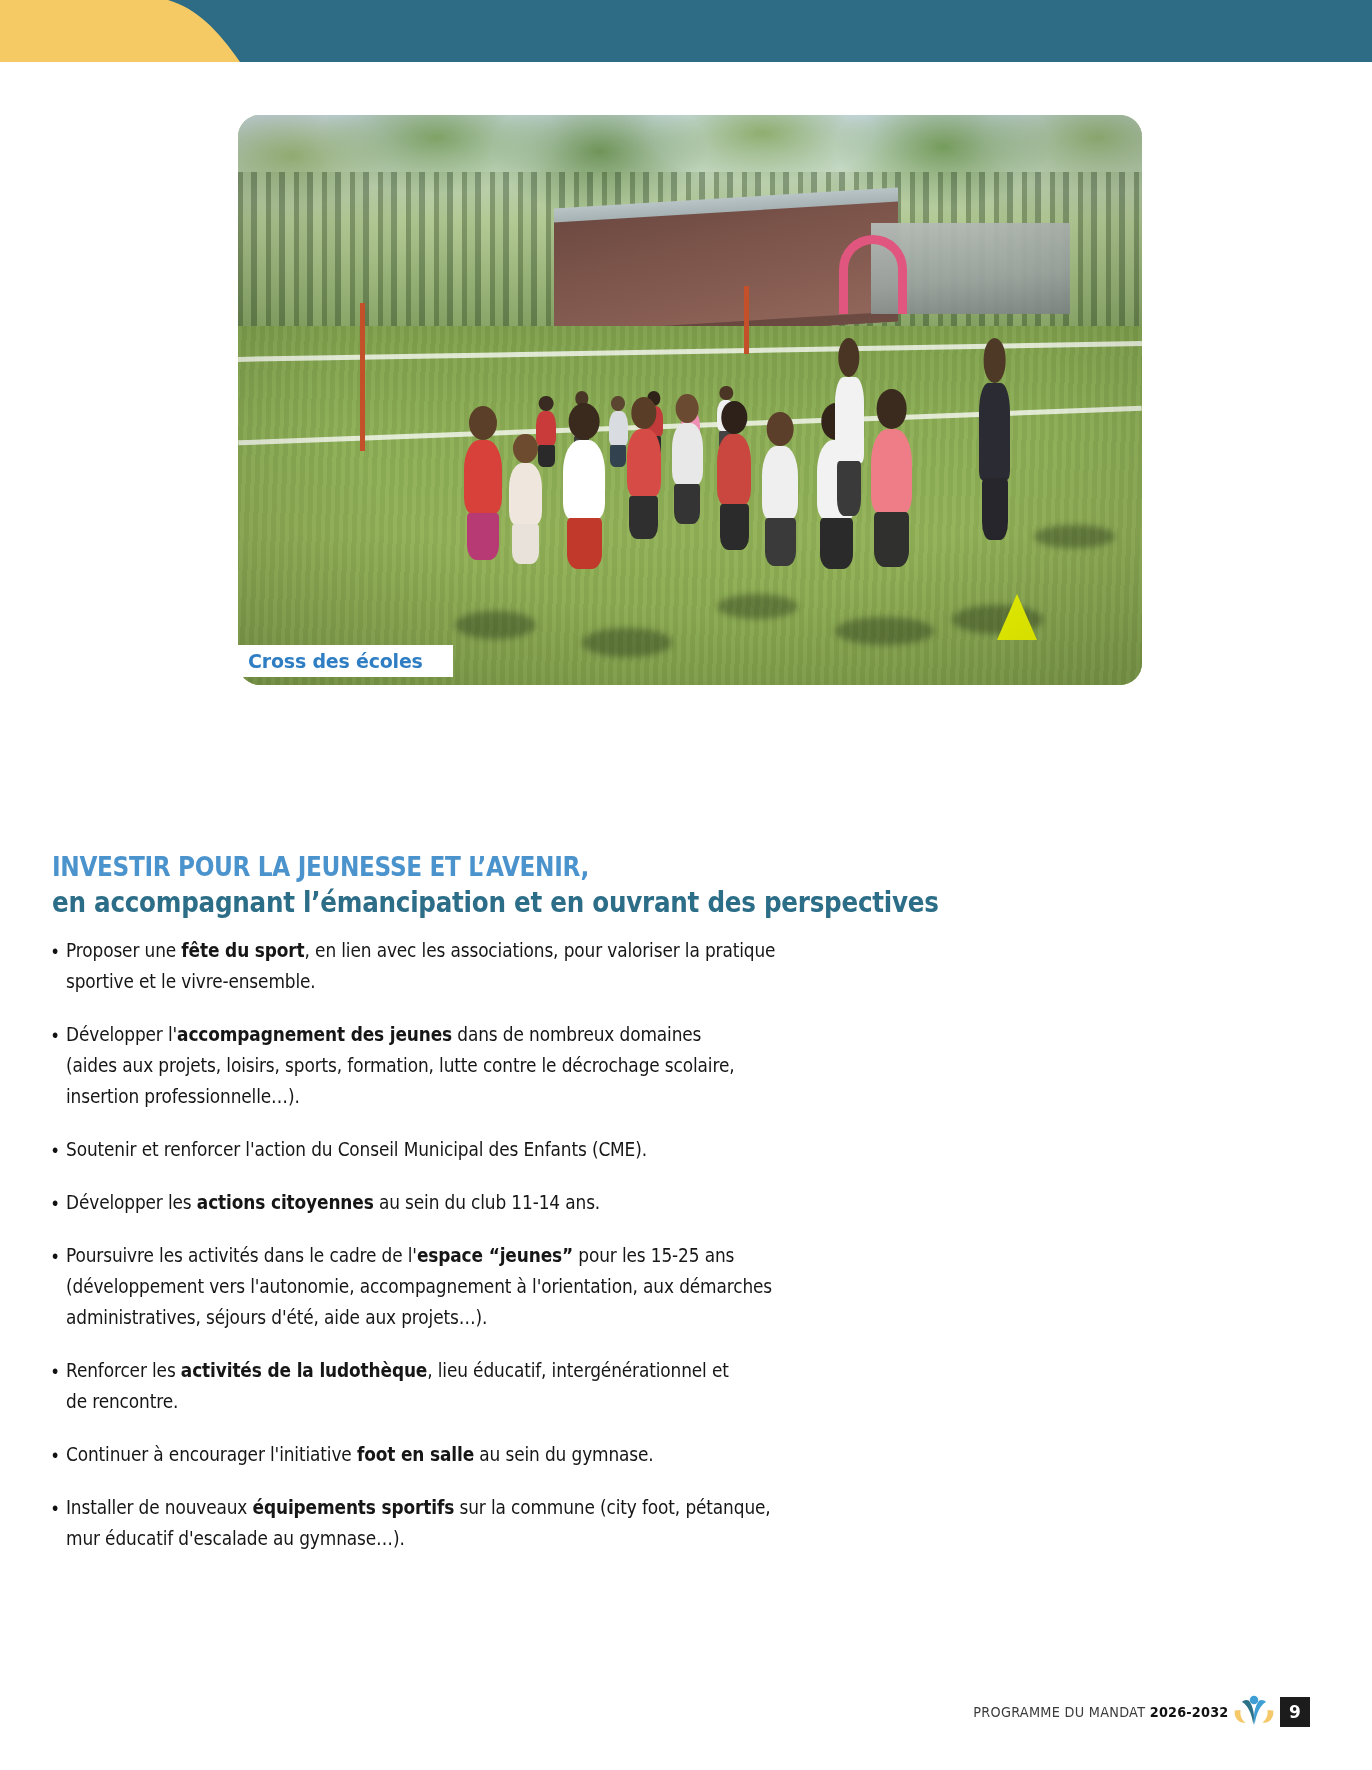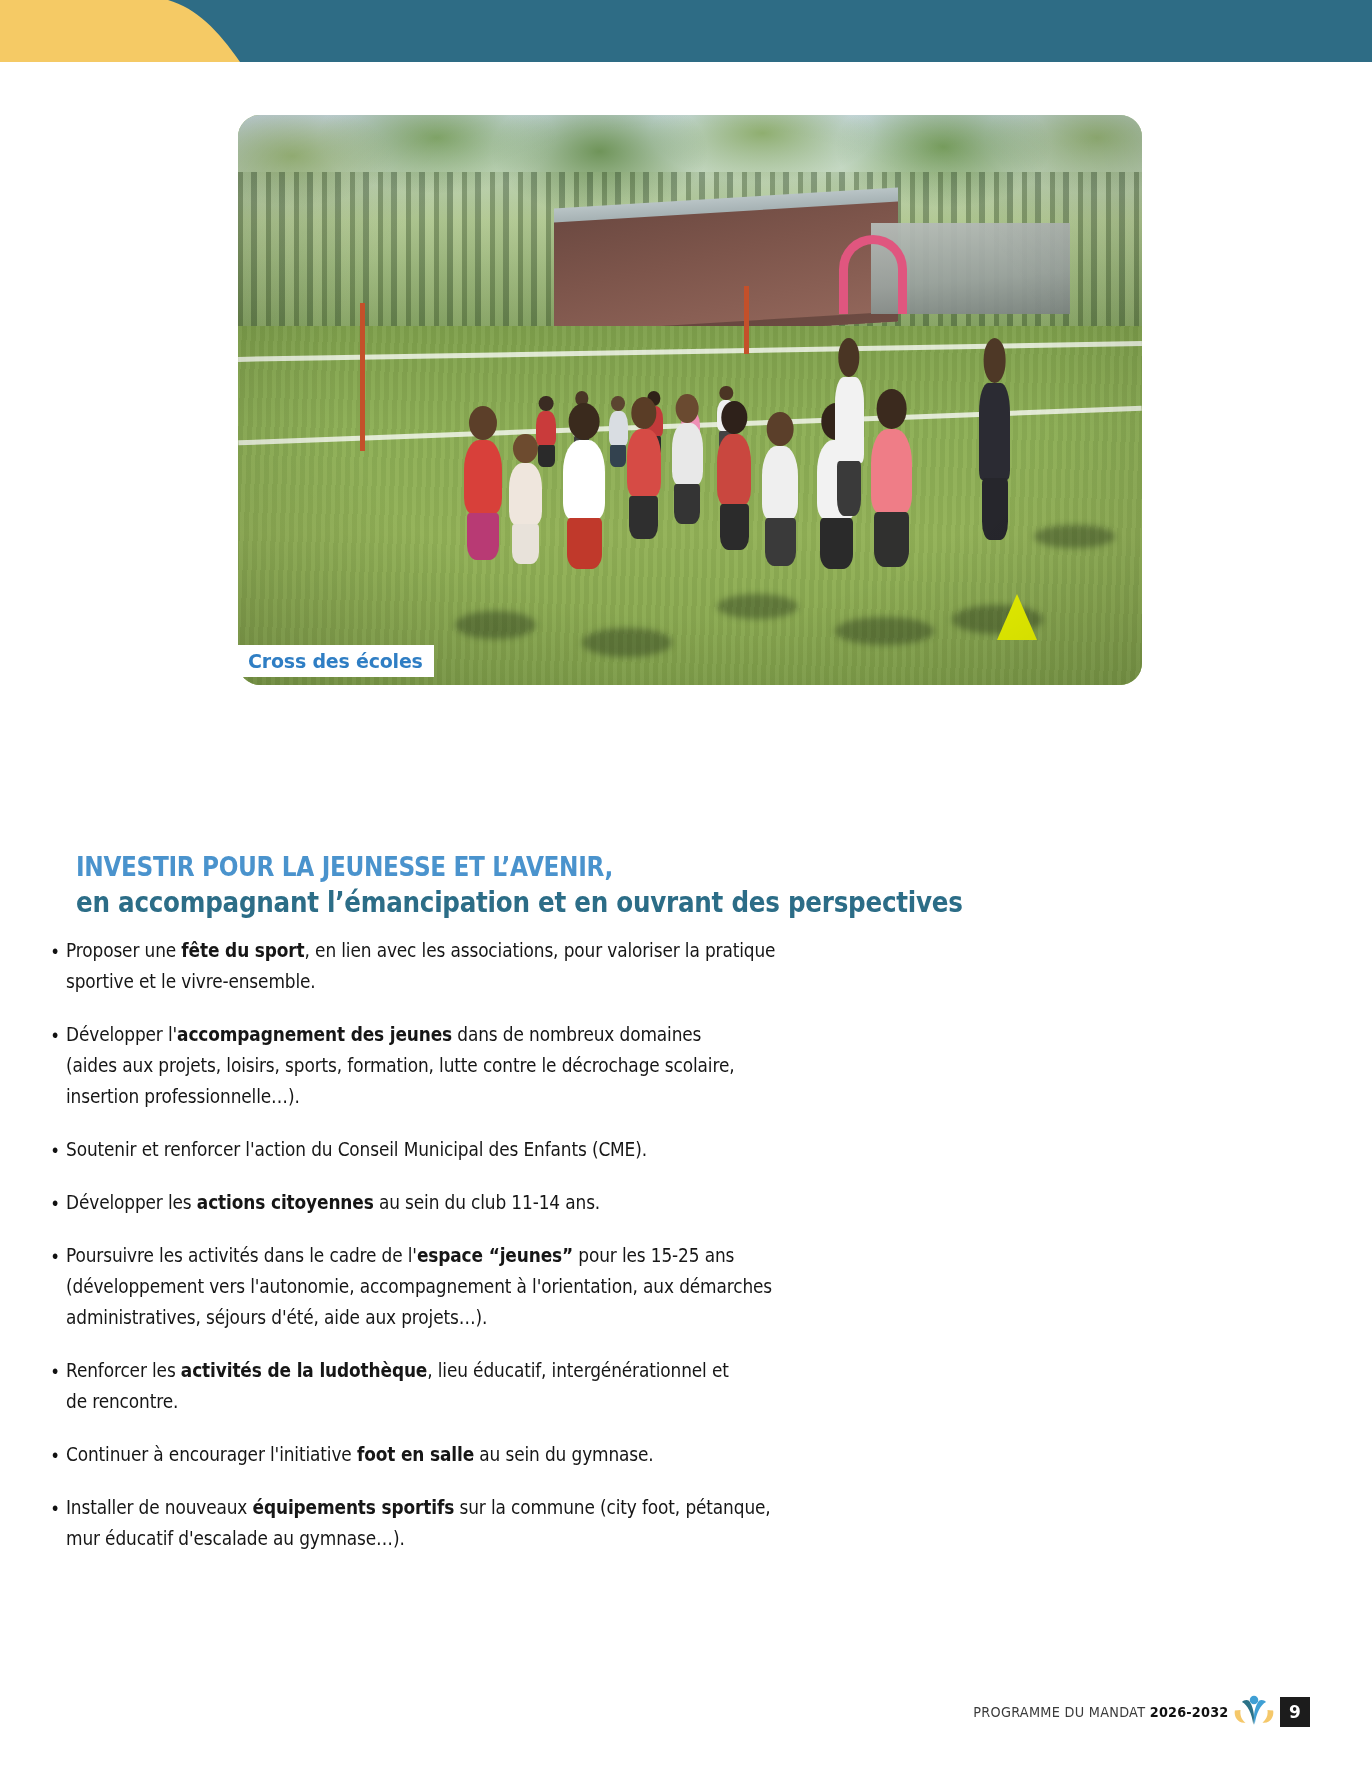--- a/index.html
+++ b/index.html
@@ -173,42 +173,41 @@
     position: absolute; inset: 0;
     background: radial-gradient(ellipse at 50% 45%, rgba(0,0,0,0) 55%, rgba(0,0,0,0.14) 100%);
   }
 
   
   .caption {
     position: absolute;
     left: 238px;
     top: 645px;
     height: 32px;
-    padding: 0 11px 0 10px;
+    padding: 0 30px 0 10px;
     background: #ffffff;
     display: flex;
     align-items: center;
     z-index: 5;
   }
   .caption span {
     color: #2f7ec4;
     font-family: "DejaVu Sans", sans-serif;
     font-weight: 700;
     font-size: 19px;
     letter-spacing: -0.2px;
     white-space: nowrap;
   }
 
   
   .heading {
     position: absolute;
     left: 52px;
     top: 849px;
     width: 1000px;
-    margin-left: 24px;
   }
   .heading .line1 {
     color: #4a93cd;
     font-family: "DejaVu Sans", sans-serif;
     font-weight: 700;
     font-size: 27px;
     letter-spacing: -0.4px;
     line-height: 1.3;
     transform: scaleX(0.86);
     transform-origin: left center;

